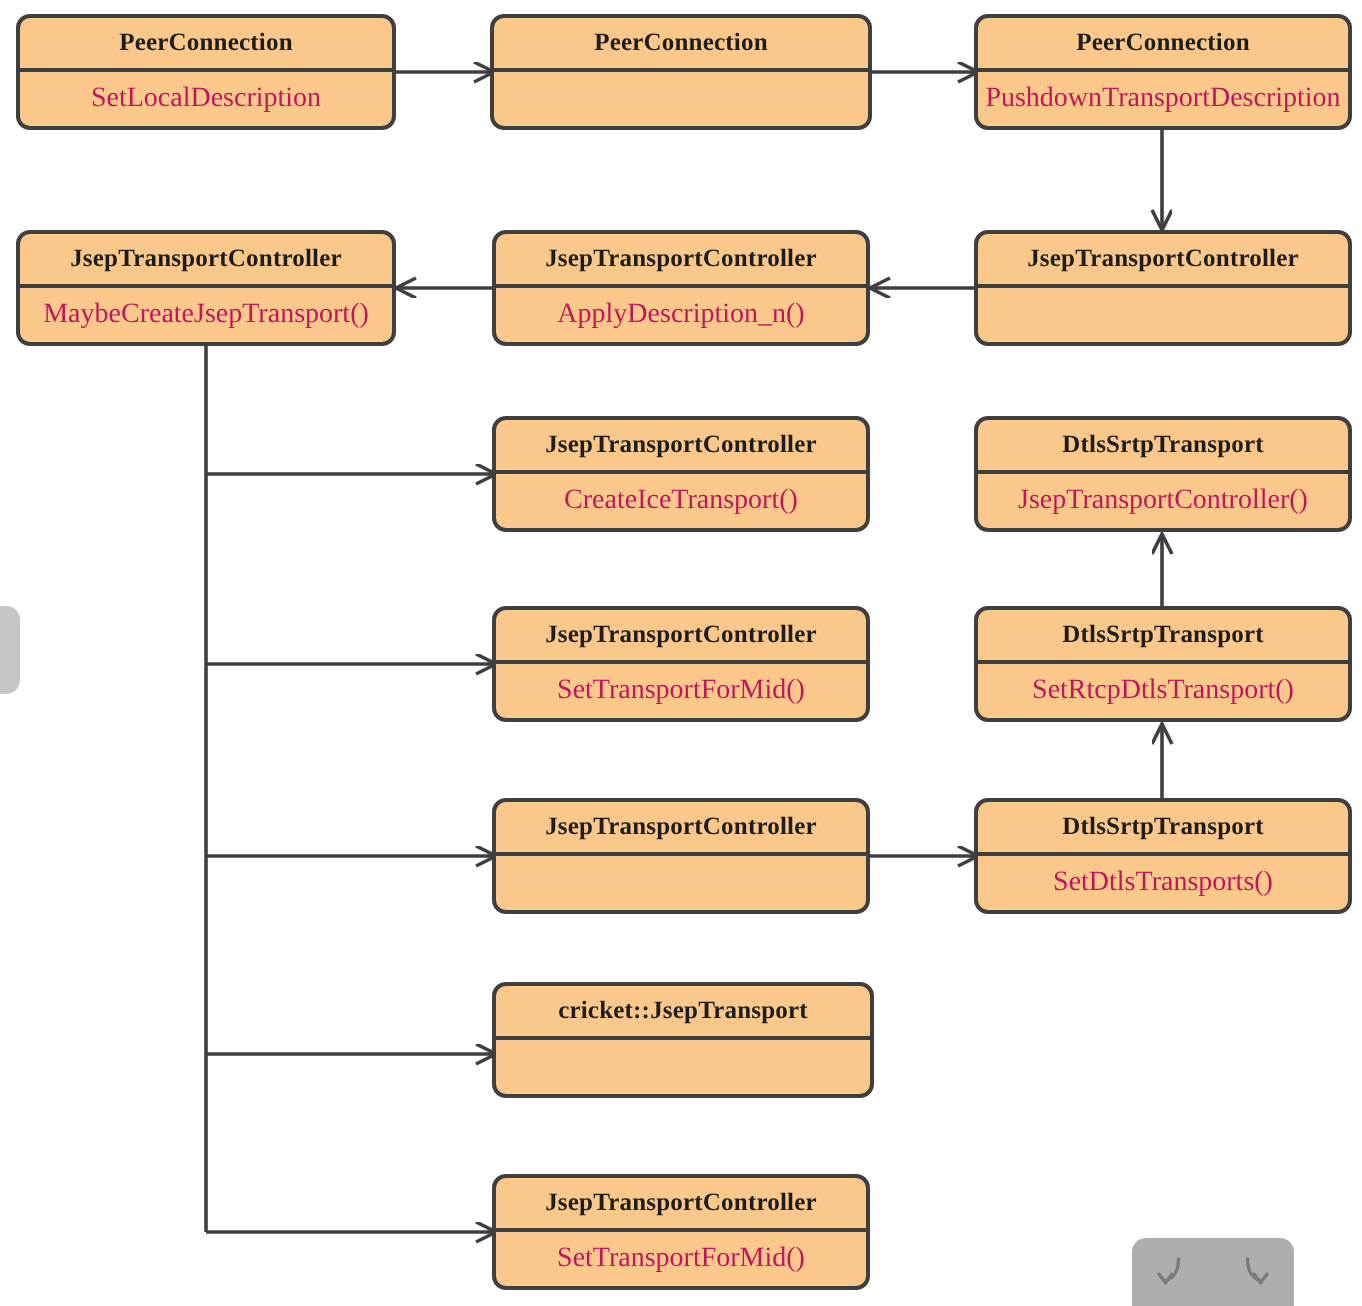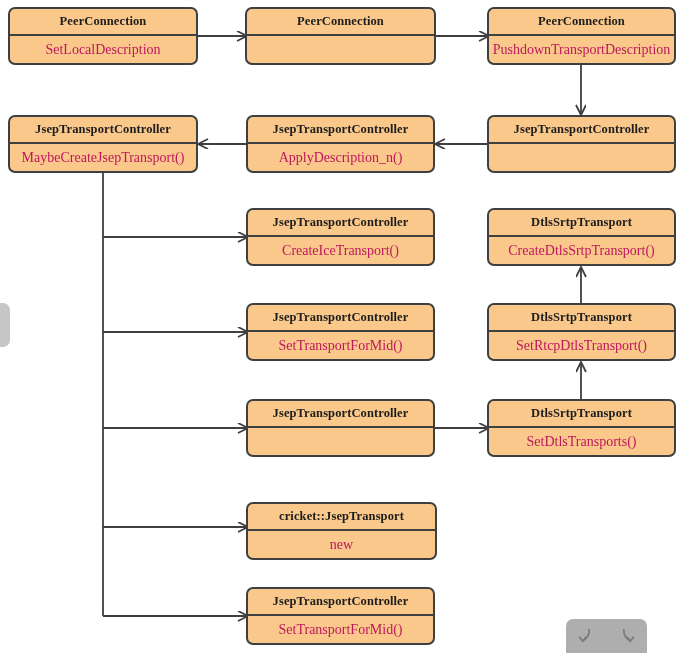--- a/index.html
+++ b/index.html
@@ -123,40 +123,39 @@
       </div>
       <div class="node" style="left: 487px; top: 115px; width: 189px; height: 58px;">
         <div class="title">JsepTransportController</div>
       </div>
       <div class="node" style="left: 246px; top: 208px; width: 189px; height: 58px;">
         <div class="title">JsepTransportController</div>
         <div class="op">CreateIceTransport()</div>
       </div>
       <div class="node" style="left: 487px; top: 208px; width: 189px; height: 58px;">
         <div class="title">DtlsSrtpTransport</div>
-        <div class="op">CreateDtlsSrtpTransport()</div>
+        <div class="op">JsepTransportController()</div>
       </div>
       <div class="node" style="left: 246px; top: 303px; width: 189px; height: 58px;">
         <div class="title">JsepTransportController</div>
         <div class="op">SetTransportForMid()</div>
       </div>
       <div class="node" style="left: 487px; top: 303px; width: 189px; height: 58px;">
         <div class="title">DtlsSrtpTransport</div>
         <div class="op">SetRtcpDtlsTransport()</div>
       </div>
       <div class="node" style="left: 246px; top: 399px; width: 189px; height: 58px;">
         <div class="title">JsepTransportController</div>
       </div>
       <div class="node" style="left: 487px; top: 399px; width: 189px; height: 58px;">
         <div class="title">DtlsSrtpTransport</div>
         <div class="op">SetDtlsTransports()</div>
       </div>
-      <div class="node" style="left: 246px; top: 502px; width: 191px; height: 58px;">
+      <div class="node" style="left: 246px; top: 491px; width: 191px; height: 58px;">
         <div class="title">cricket::JsepTransport</div>
-        <div class="op">new</div>
       </div>
       <div class="node" style="left: 246px; top: 587px; width: 189px; height: 58px;">
         <div class="title">JsepTransportController</div>
         <div class="op">SetTransportForMid()</div>
       </div>
     </div>
 
   <div class="edge-tab"></div>
 
   <div class="undo-widget">

